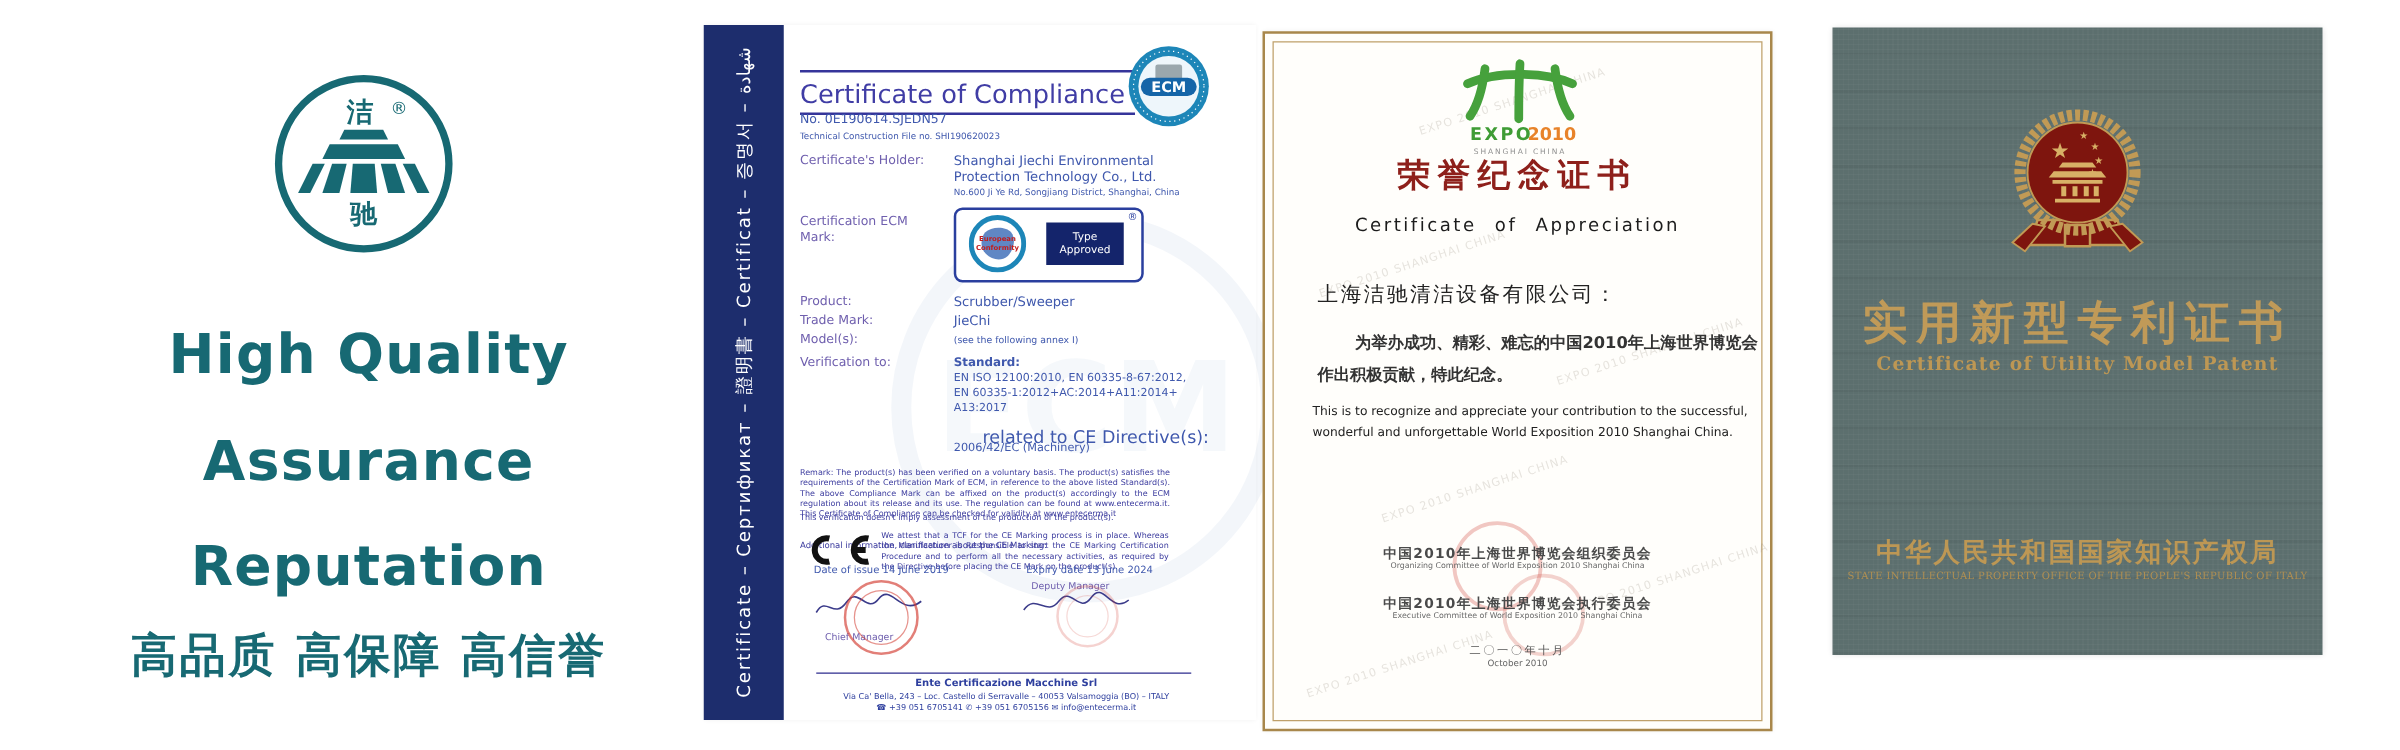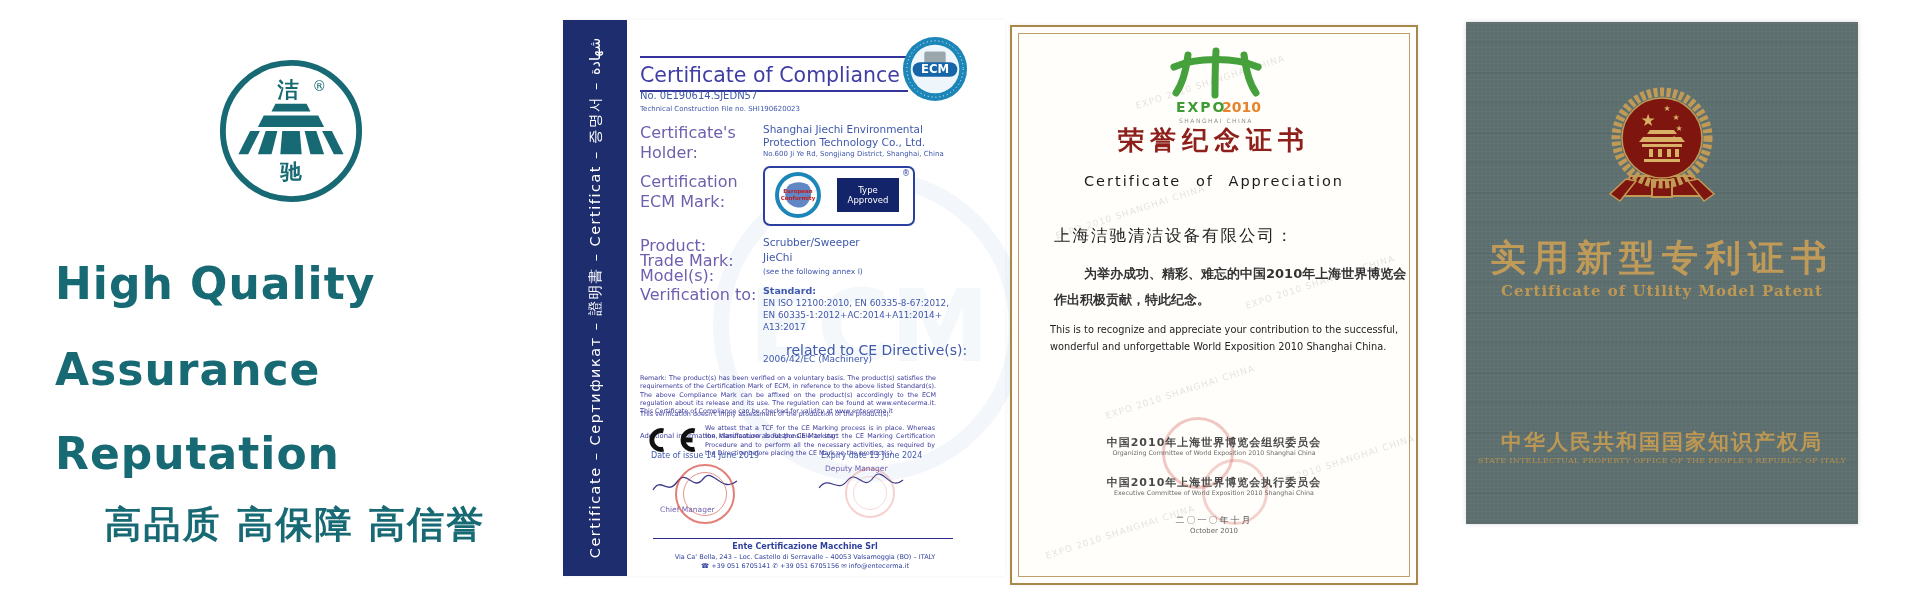--- a/index.html
+++ b/index.html
@@ -1,36 +1,36 @@
 <!DOCTYPE html>
 <html><head>
 <meta charset="utf-8">
 <style>
   html,body{margin:0;padding:0;background:#fff;}
   .stage{position:relative;width:1920px;height:600px;background:#fff;overflow:hidden;
          font-family:"DejaVu Sans", sans-serif;}
   .abs{position:absolute;}
 
   
-  .brand-slogan{position:absolute;left:55px;width:480px;text-align:left;
+  .brand-slogan{position:absolute;left:55px;width:480px;text-align:center;
     color:#176973;font-weight:bold;letter-spacing:1px;font-size:44px;}
   .brand-slogan-cn{position:absolute;left:40px;width:510px;text-align:center;
     color:#176973;font-weight:bold;font-size:37px;letter-spacing:2px;
     font-family:"DejaVu Serif", serif;}
 
   
   .cert2{position:absolute;left:563px;top:20px;width:442px;height:556px;background:#fff;
     box-shadow:0 0 4px rgba(0,0,0,.06);}
   .band{position:absolute;left:0;top:0;width:64px;height:556px;background:#1d2d6d;}
   .band-inner{position:absolute;left:-246px;top:246px;width:556px;height:64px;
     transform:rotate(-90deg);display:flex;align-items:center;justify-content:center;
     color:#fff;font-size:14.5px;letter-spacing:1.5px;white-space:nowrap;}
   .c2-title{position:absolute;left:77px;top:36px;width:268px;color:#403da5;font-size:20.5px;
     border-top:2px solid #35349a;border-bottom:2px solid #35349a;padding:5px 0 3px;}
-  .c2-label{position:absolute;color:#6f5fae;font-size:16px;line-height:1.25;}
+  .c2-label{position:absolute;color:#6f5fae;font-size:10px;line-height:1.25;}
   .c2-value{position:absolute;color:#3f58ad;font-size:10.5px;line-height:1.25;}
   .c2-tiny{font-size:7px;}
   .remark{position:absolute;left:77px;width:296px;color:#3b3b9e;font-size:6.4px;
     line-height:1.3;text-align:justify;}
   .markbadge{position:absolute;left:200px;top:146px;width:148px;height:56px;
     border:2px solid #2a3f9e;border-radius:7px;background:#fff;}
   .typebox{position:absolute;left:72px;top:10px;width:62px;height:34px;background:#14246b;
     color:#fff;font-size:8.5px;display:flex;flex-direction:column;align-items:center;
     justify-content:center;line-height:1.2;}
   .regmark{position:absolute;right:3px;top:1px;color:#2a3f9e;font-size:8px;}

